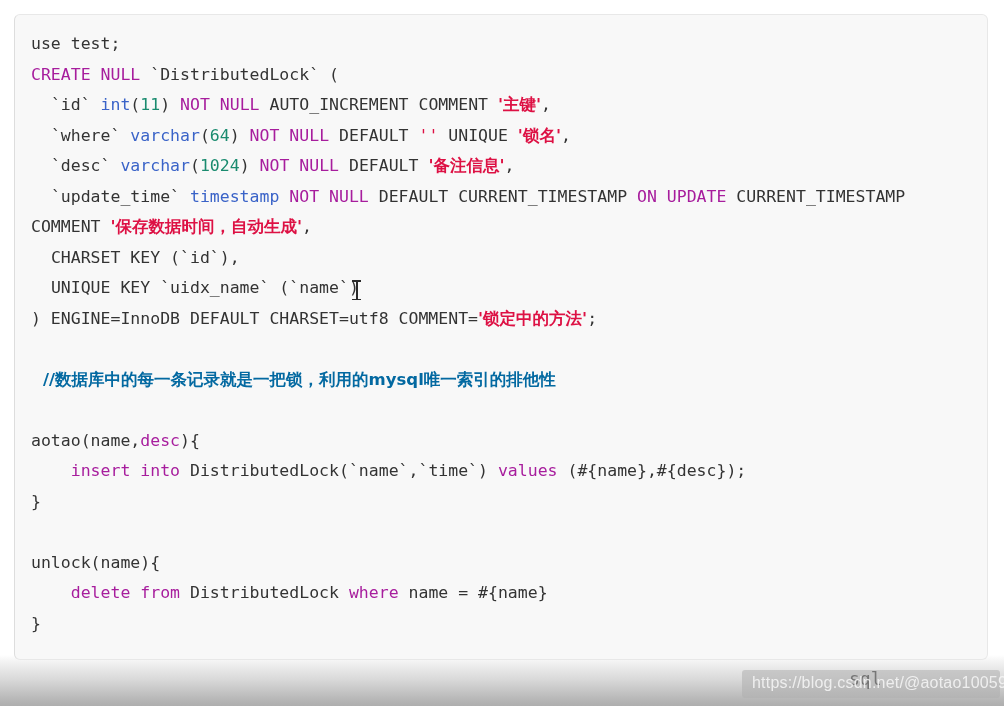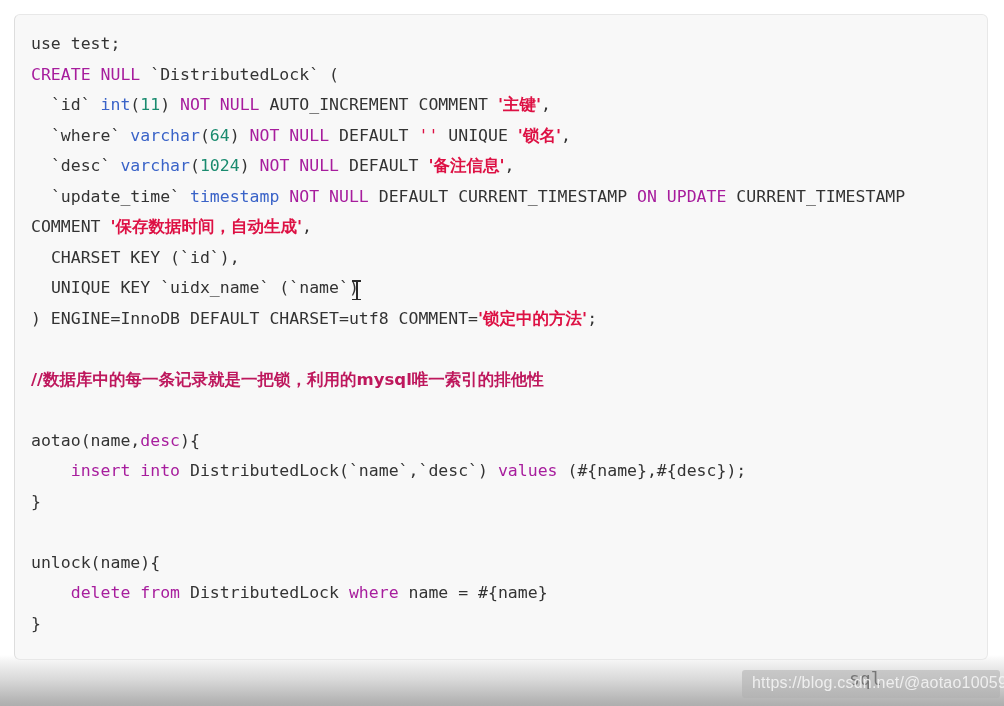--- a/index.html
+++ b/index.html
@@ -49,21 +49,21 @@
     letter-spacing: 0px;
     -webkit-font-smoothing: antialiased;
   }
 
   
   .kw      { color: #a71d9d; }  
   .type    { color: #3a63c8; }  
   .num     { color: #1a8b6f; }  
   .str     { color: #dd1144; }  
   .plain   { color: #333333; }
-  .comment { color: #be185d; }
+  .comment { color: #0369a1; margin-left: 12px; }
   .cn      { font-family: "DejaVu Sans", "Liberation Sans", sans-serif; font-weight: bold; }
 
   
   .caret {
     position: absolute;
     left: 352px;
     top: 280px;
     width: 9px;
     height: 20px;
     pointer-events: none;
@@ -132,21 +132,21 @@
 <span><span class="plain">  `where` </span><span class="type">varchar</span><span class="plain">(</span><span class="num">64</span><span class="plain">) </span><span class="kw">NOT NULL</span><span class="plain"> DEFAULT </span><span class="str">''</span><span class="plain"> UNIQUE </span><span class="str cn">'锁名'</span><span class="plain">,</span></span>
 <span><span class="plain">  `desc` </span><span class="type">varchar</span><span class="plain">(</span><span class="num">1024</span><span class="plain">) </span><span class="kw">NOT NULL</span><span class="plain"> DEFAULT </span><span class="str cn">'备注信息'</span><span class="plain">,</span></span>
 <span><span class="plain">  `update_time` </span><span class="type">timestamp</span><span class="plain"> </span><span class="kw">NOT NULL</span><span class="plain"> DEFAULT CURRENT_TIMESTAMP </span><span class="kw">ON UPDATE</span><span class="plain"> CURRENT_TIMESTAMP COMMENT </span><span class="str cn">'保存数据时间，自动生成'</span><span class="plain">,</span></span>
 <span><span class="plain">  CHARSET KEY (`id`),</span></span>
 <span><span class="plain">  UNIQUE KEY `uidx_name` (`name`)</span></span>
 <span><span class="plain">) ENGINE=InnoDB DEFAULT CHARSET=utf8 COMMENT=</span><span class="str cn">'锁定中的方法'</span><span class="plain">;</span></span>
 <span></span>
 <span><span class="comment cn">//数据库中的每一条记录就是一把锁，利用的mysql唯一索引的排他性</span></span>
 <span></span>
 <span><span class="plain">aotao(name,</span><span class="kw">desc</span><span class="plain">){</span></span>
-<span><span class="plain">    </span><span class="kw">insert into</span><span class="plain"> DistributedLock(`name`,`desc`) </span><span class="kw">values</span><span class="plain"> (#{name},#{desc});</span></span>
+<span><span class="plain">    </span><span class="kw">insert into</span><span class="plain"> DistributedLock(`name`,`time`) </span><span class="kw">values</span><span class="plain"> (#{name},#{desc});</span></span>
 <span><span class="plain">}</span></span>
 <span></span>
 <span><span class="plain">unlock(name){</span></span>
 <span><span class="plain">    </span><span class="kw">delete from</span><span class="plain"> DistributedLock </span><span class="kw">where</span><span class="plain"> name = #{name}</span></span>
 <span><span class="plain">}</span></span></pre>
   </div>
 
   <div class="caret">
     <b class="t"></b>
       <i></i>

